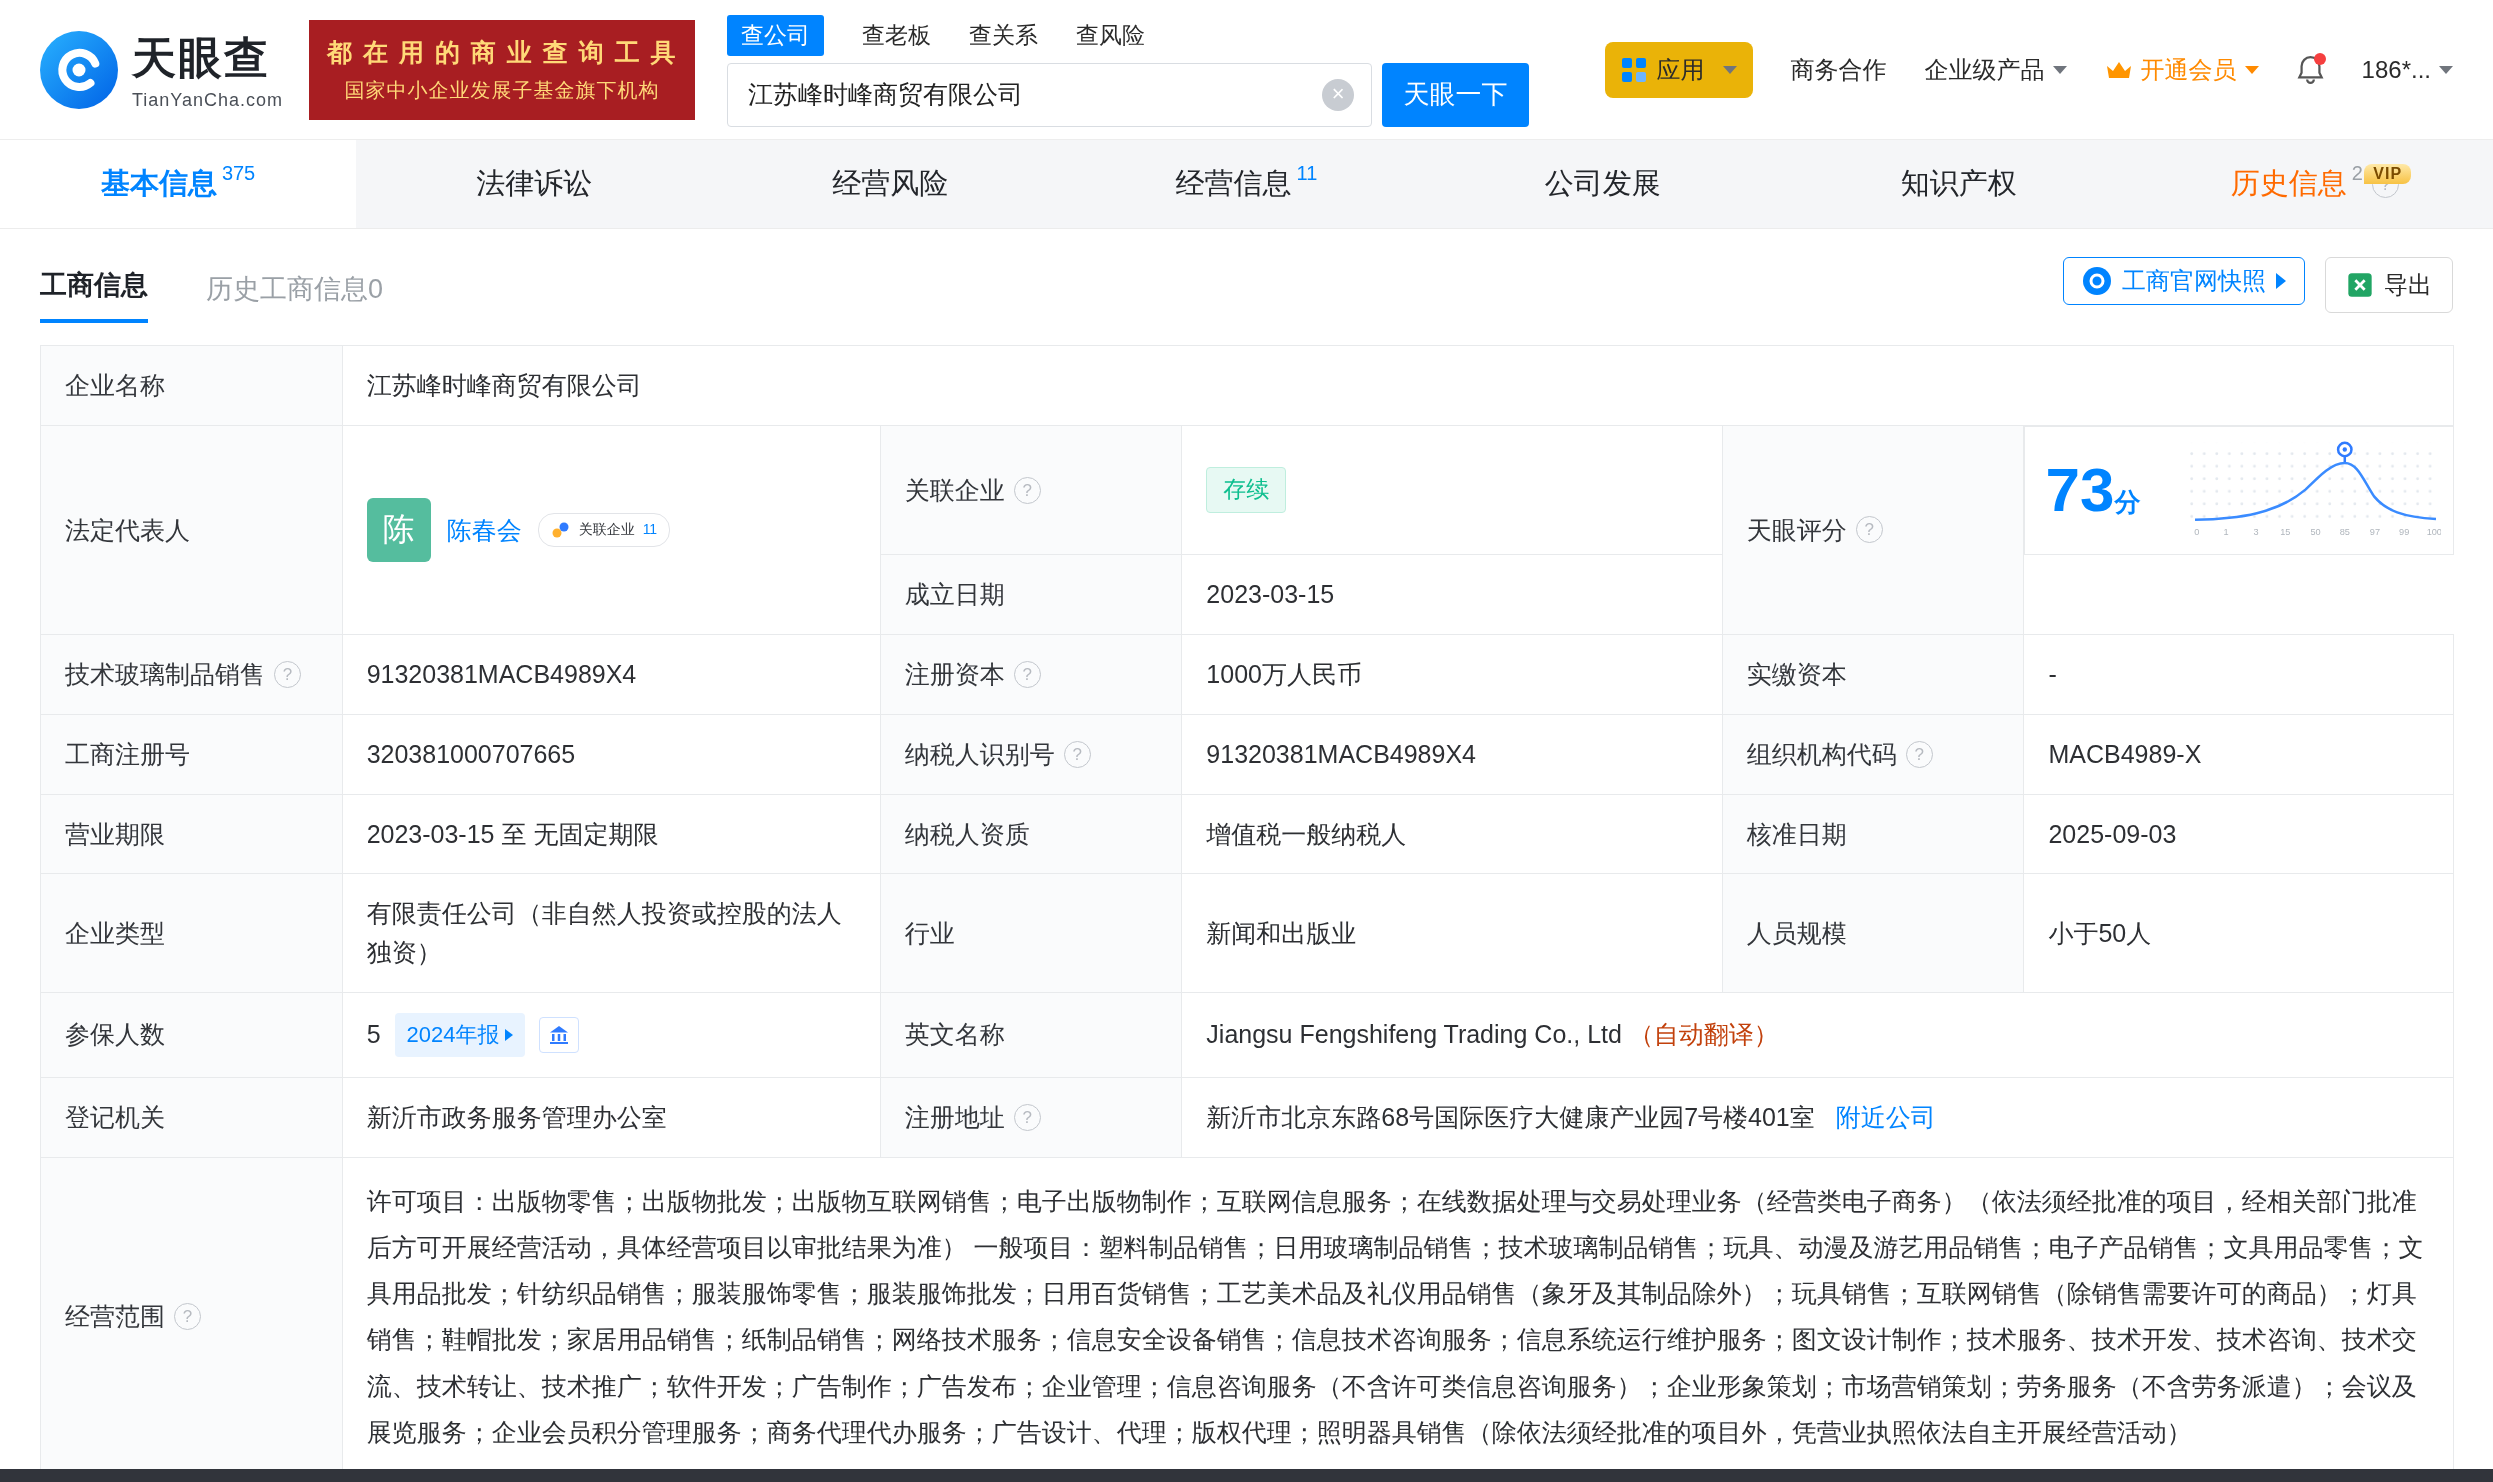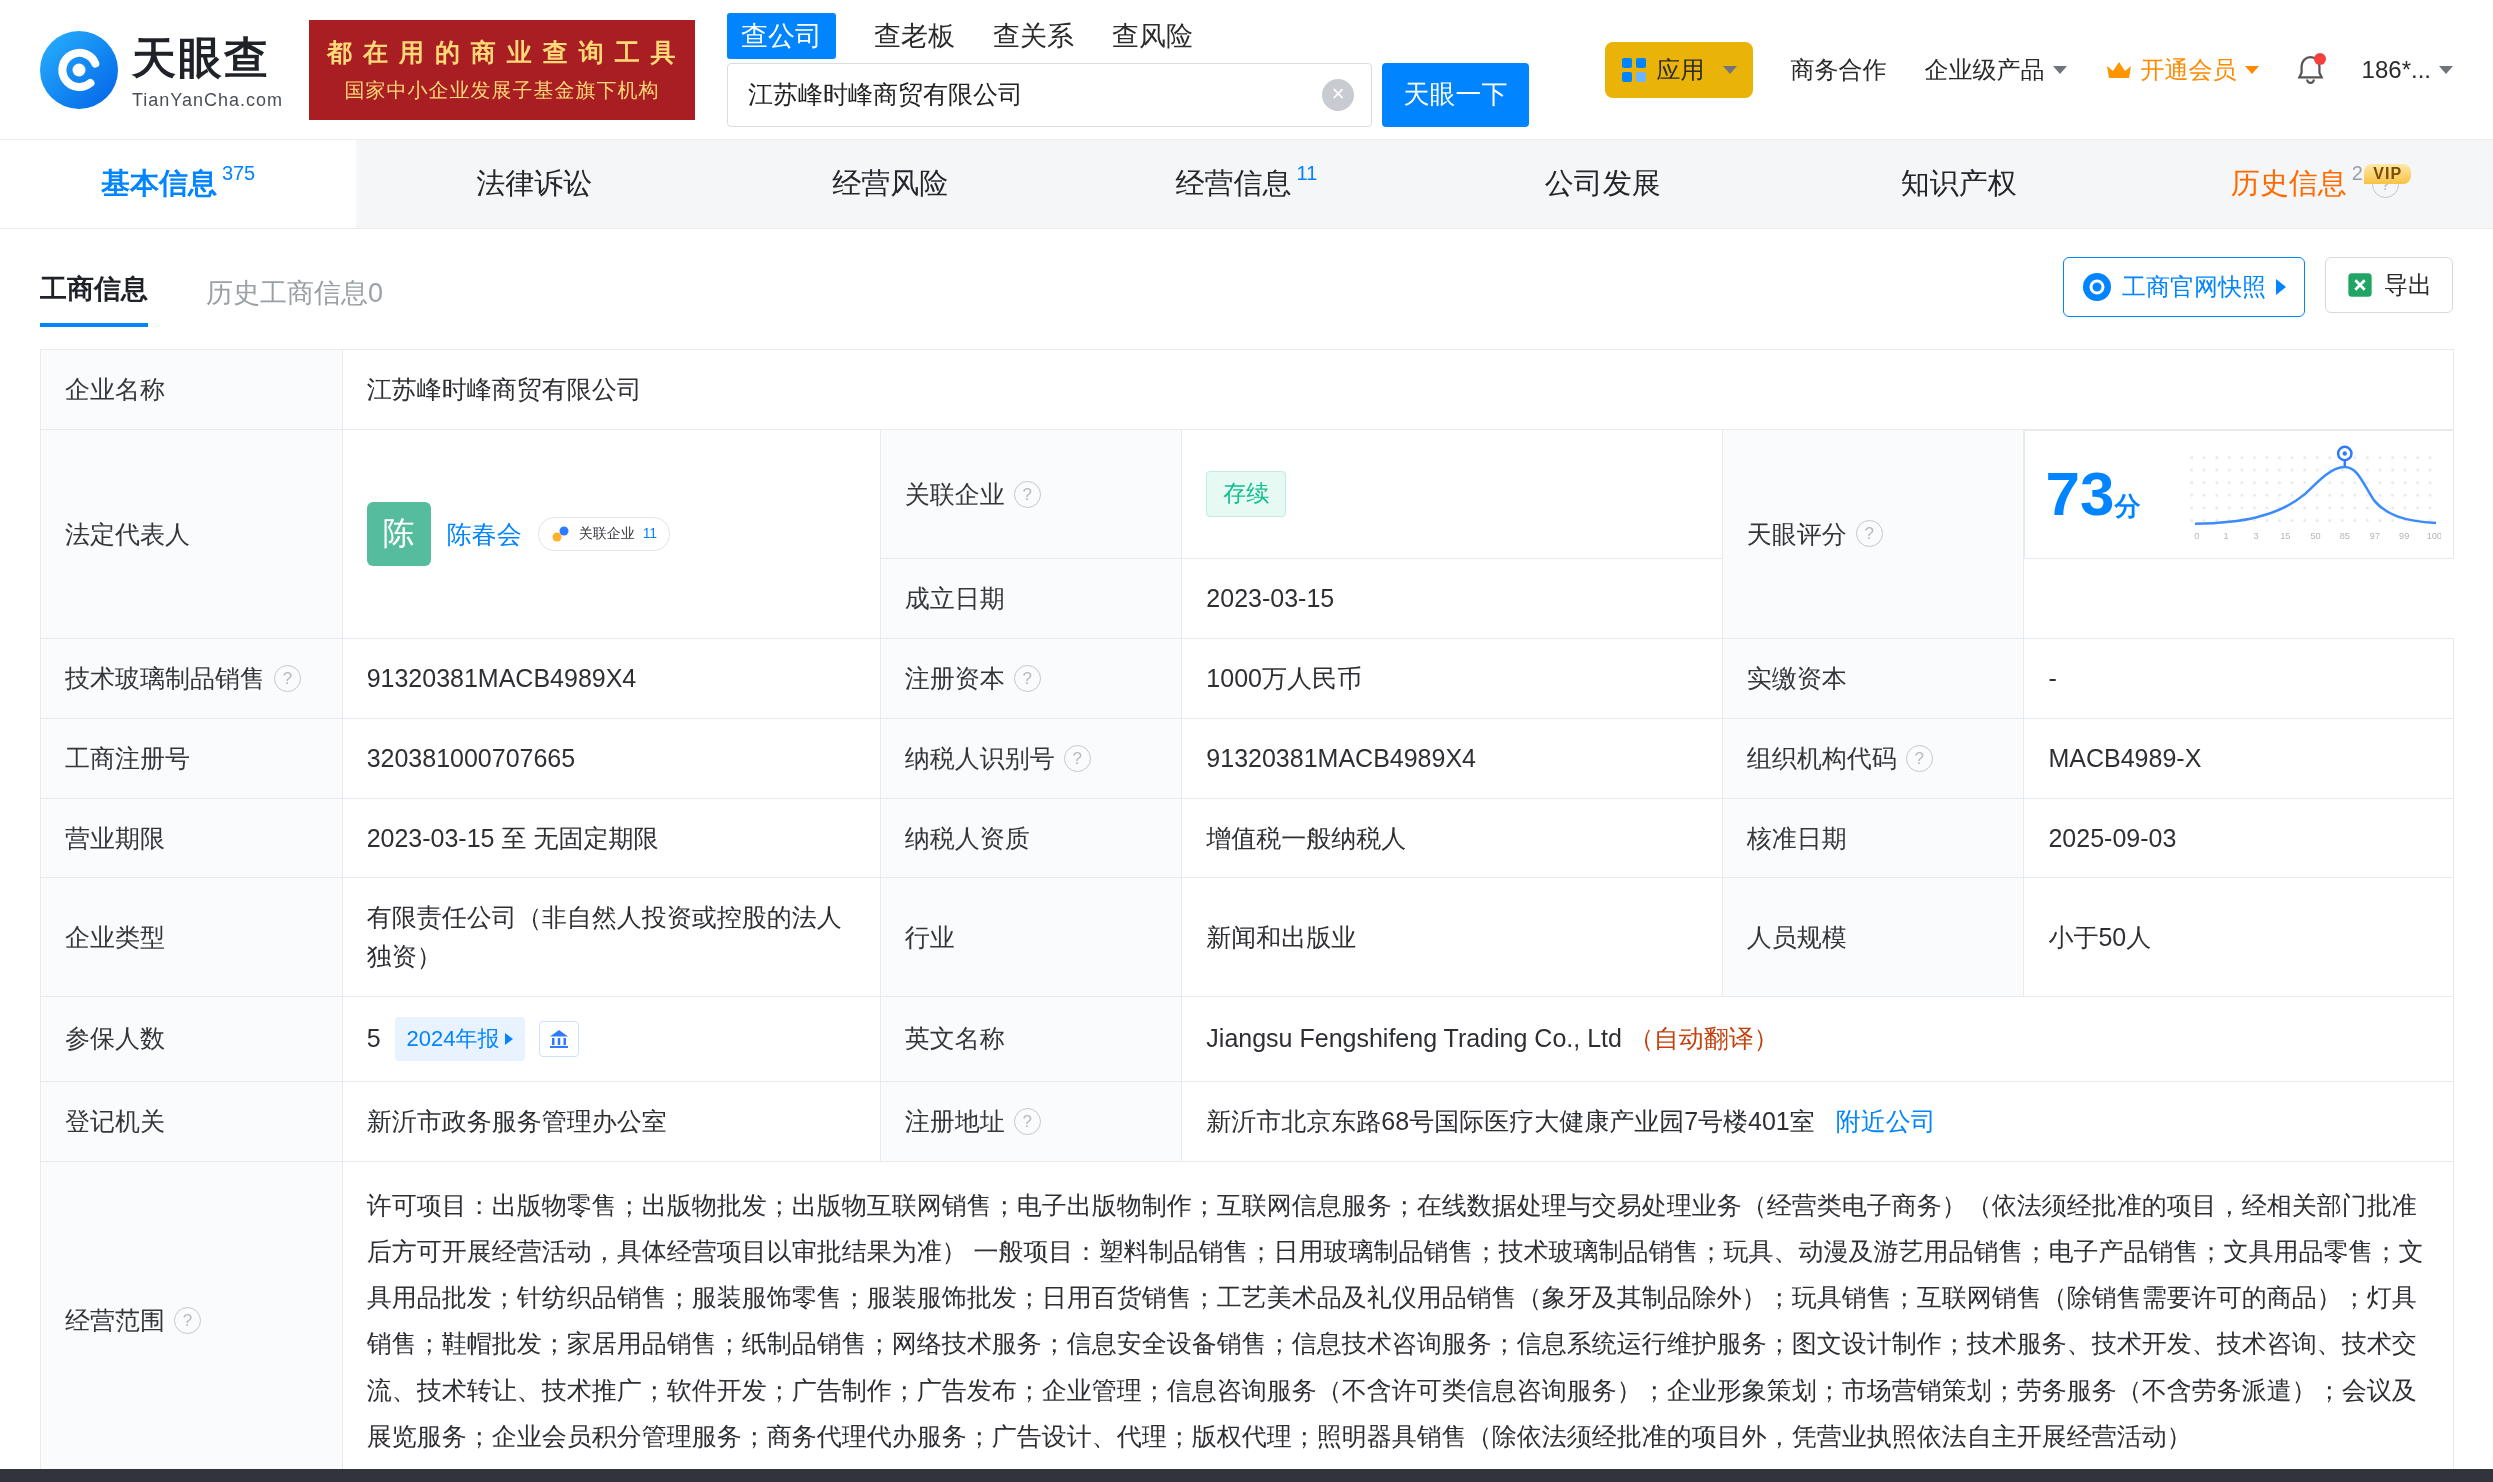--- a/index.html
+++ b/index.html
@@ -10,21 +10,21 @@
   .header { height:139px; display:flex; align-items:center; padding:0 40px; gap:26px; background:#fff; }
   .logo { display:flex; align-items:center; gap:14px; cursor:pointer; }
   .logo-icon { width:78px; height:78px; }
   .logo-name { font-size:44px; font-weight:bold; color:#1f2329; letter-spacing:2px; }
   .logo-domain { font-size:18px; color:#4a4f57; letter-spacing:1px; margin-top:2px; }
   .banner { background:#a81e22; color:#ffd978; padding:16px 18px; text-align:center; width:386px; }
   .banner-line1 { font-size:25px; font-weight:bold; letter-spacing:2px; white-space:nowrap; }
   .banner-line2 { font-size:20px; margin-top:8px; white-space:nowrap; letter-spacing:1px; }
 
   .search-area { display:flex; flex-direction:column; margin-left:6px; }
-  .search-tabs { display:flex; align-items:center; gap:38px; height:46px; font-size:27px; }
+  .search-tabs { display:flex; align-items:center; gap:38px; height:46px; font-size:23px; }
   .search-tab { color:#2b2b2b; cursor:pointer; }
   .search-tab.active { background:#0084ff; color:#fff; padding:5px 14px; border-radius:3px; }
   .search-row { display:flex; align-items:center; margin-top:4px; }
   .search-box { position:relative; }
   .search-input { width:645px; height:64px; border:1px solid #d9dde2; border-radius:4px; padding:0 62px 0 20px; font-size:25px; color:#222; outline:none; font-family:inherit; }
   .clear-icon { position:absolute; right:18px; top:50%; transform:translateY(-50%); width:32px; height:32px; border-radius:50%; background:#c8ccd2; color:#fff; text-align:center; line-height:30px; font-size:22px; cursor:pointer; }
   .clear-icon::after { content:"×"; }
   .search-btn { width:147px; height:64px; margin-left:10px; background:#0084ff; color:#fff; font-size:26px; border:none; border-radius:4px; cursor:pointer; font-family:inherit; }
 
   .header-nav { margin-left:auto; display:flex; align-items:center; gap:38px; font-size:24px; color:#2b2b2b; white-space:nowrap; }
@@ -46,21 +46,21 @@
   .vip-tag { position:absolute; top:24px; right:23%; background:linear-gradient(180deg,#ffe9a8,#f7c244); color:#7a4b00; font-size:16px; font-weight:bold; padding:1px 9px; border-radius:8px 8px 8px 0; letter-spacing:1px; }
   .help-icon { display:inline-block; width:27px; height:27px; border:1px solid #c3c7cd; border-radius:50%; color:#b6bac0; font-size:17px; line-height:25px; text-align:center; margin-left:9px; vertical-align:middle; cursor:pointer; flex:none; }
   .help-icon::after { content:"?"; }
 
   
   .subtab-row { display:flex; align-items:flex-end; padding:28px 40px 0; background:#fff;gap:8px; }
   .subtab { font-size:27px; padding-bottom:16px; cursor:pointer; }
   .subtab.active { font-weight:bold; color:#1f2329; border-bottom:4px solid #0084ff; }
   .subtab.inactive { color:#9aa0a6; margin-left:50px; }
   .subtab-actions { margin-left:auto; display:flex; gap:20px; padding-bottom:10px; }
-  .snapshot-btn { height:60px; border:1px solid #0084ff; color:#0084ff; border-radius:6px; padding:16px 18px; display:flex; align-items:center; gap:10px; font-size:24px; background:#fff; cursor:pointer; font-family:inherit; }
+  .snapshot-btn { height:48px; border:1px solid #0084ff; color:#0084ff; border-radius:6px; padding:16px 18px; display:flex; align-items:center; gap:10px; font-size:24px; background:#fff; cursor:pointer; font-family:inherit; }
   .play-arrow { width:0; height:0; border-top:8px solid transparent; border-bottom:8px solid transparent; border-left:10px solid #0084ff; display:inline-block; }
   .export-btn { height:56px; border:1px solid #d9d9d9; color:#2b2b2b; border-radius:6px; padding:0 20px; display:flex; align-items:center; gap:10px; font-size:24px; background:#fff; cursor:pointer; font-family:inherit; }
 
   
   .info-table { width:2414px; margin:22px 40px 0; border-collapse:collapse; table-layout:fixed; font-size:25px; color:#2d2f33; }
   .info-table td { border:1px solid #e8eaec; padding:20px 24px; vertical-align:middle; line-height:1.55; word-break:break-all; }
   .info-table td.label { background:#fafbfc; color:#33363b; }
   .label-inner { display:flex; align-items:center; }
   .blue-link { color:#0084ff; cursor:pointer; }
   .status-badge { display:inline-block; background:#e7f9f3; color:#0fbf8f; border:1px solid #bfeede; border-radius:4px; padding:4px 16px; font-size:23px; }

